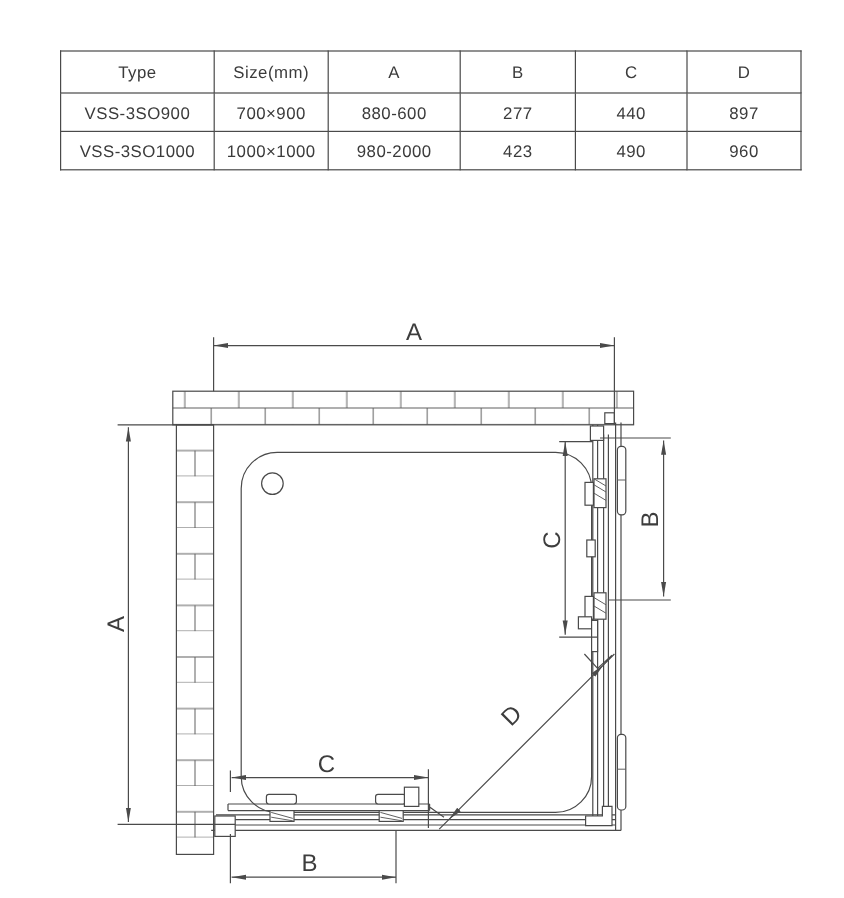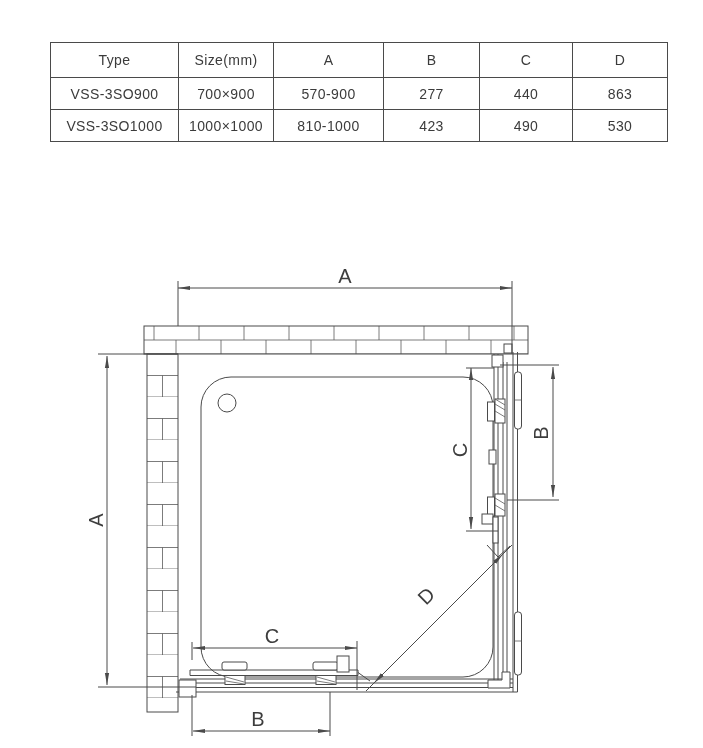--- a/index.html
+++ b/index.html
@@ -38,32 +38,32 @@
         <th>Type</th>
         <th>Size(mm)</th>
         <th>A</th>
         <th>B</th>
         <th>C</th>
         <th>D</th>
       </tr>
       <tr class="row">
         <td>VSS-3SO900</td>
         <td>700×900</td>
-        <td>570-900</td>
+        <td>880-600</td>
         <td>277</td>
         <td>440</td>
-        <td>863</td>
+        <td>897</td>
       </tr>
       <tr class="row">
         <td>VSS-3SO1000</td>
         <td>1000×1000</td>
-        <td>810-1000</td>
+        <td>980-2000</td>
         <td>423</td>
         <td>490</td>
-        <td>530</td>
+        <td>960</td>
       </tr>
     </tbody>
   </table>
 
   <svg id="draw" width="703" height="748" viewBox="0 0 703 748" xmlns="http://www.w3.org/2000/svg">
     <defs>
       <marker id="arr" markerWidth="14" markerHeight="8" refX="12" refY="3" orient="auto-start-reverse" markerUnits="userSpaceOnUse">
         <path d="M0,0.9 L12,3 L0,5.1 Z" fill="#4a4a4a"></path>
       </marker>
       <pattern id="brickH" x="144" y="326" width="45" height="28" patternUnits="userSpaceOnUse">

